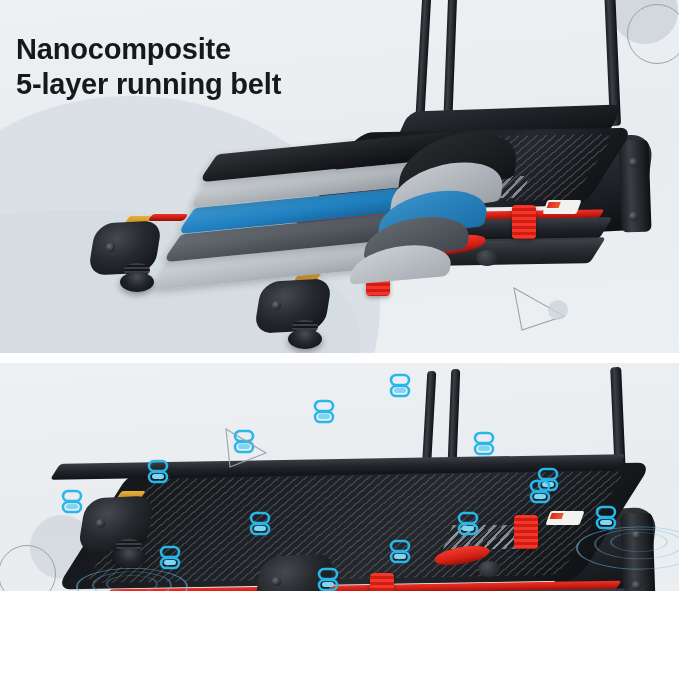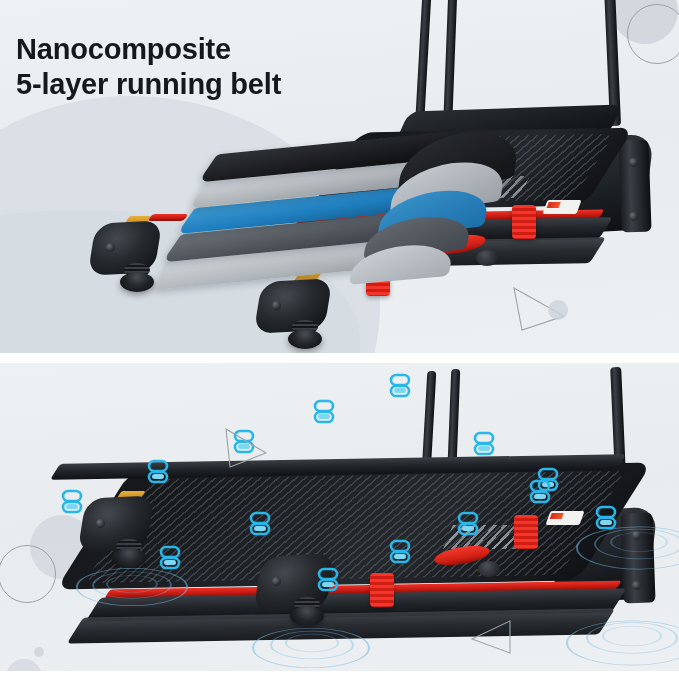--- a/index.html
+++ b/index.html
@@ -8,21 +8,21 @@
     width: 679px;
     height: 679px;
     overflow: hidden;
     background: #ffffff;
     font-family: "Liberation Sans", sans-serif;
   }
 
   #page {
     position: relative;
     width: 679px;
-    height: 671px;
+    height: 591px;
     overflow: hidden;
     background: #701a75;
   }
 
   
   .panel {
     position: absolute;
     left: 0;
     width: 679px;
     overflow: hidden;

